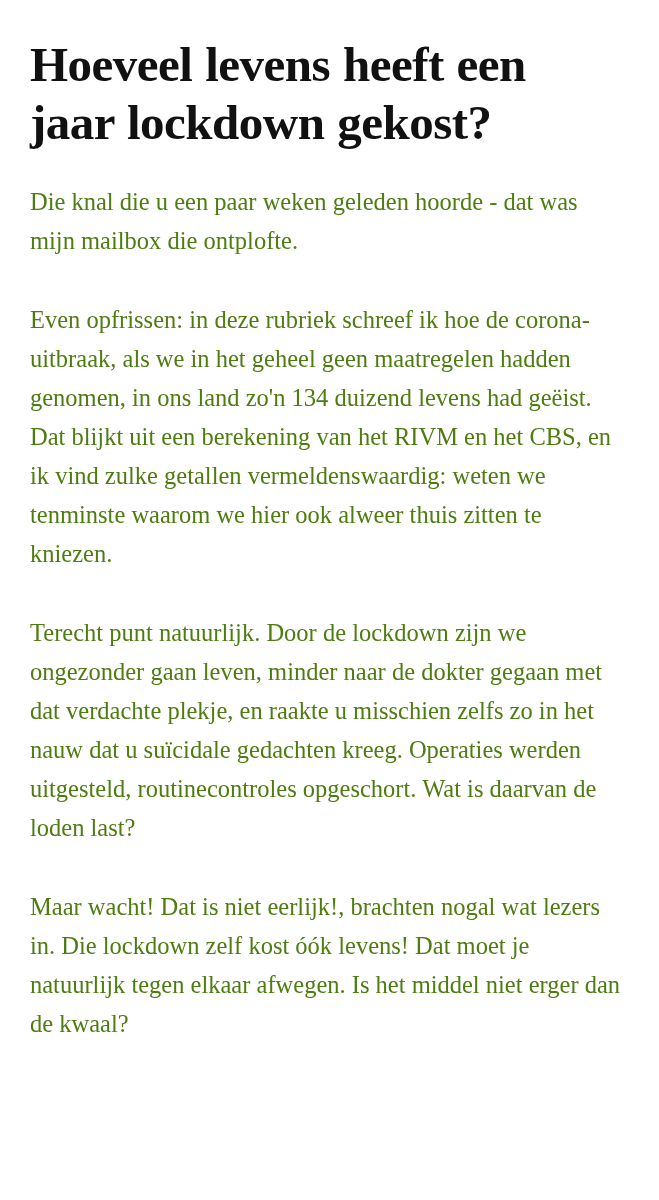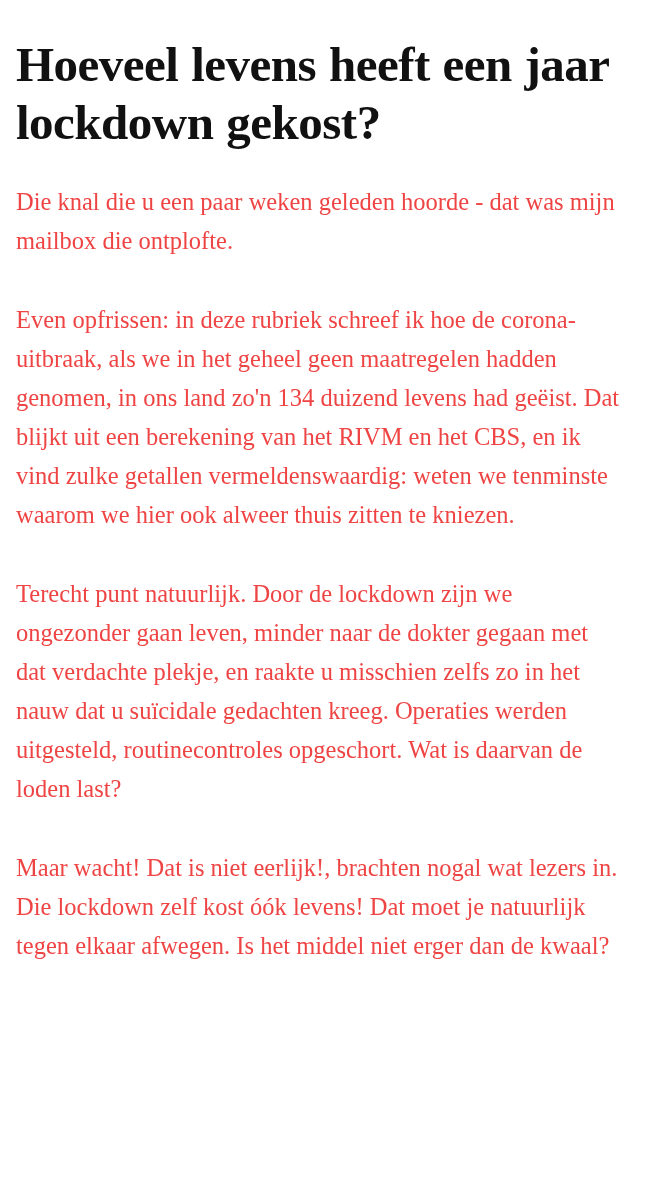--- a/index.html
+++ b/index.html
@@ -10,37 +10,37 @@
   body {
     width: 659px;
     height: 1200px;
     overflow: hidden;
     font-family: "Liberation Serif", "DejaVu Serif", serif;
     color: #1a1a1a;
   }
   .article {
     box-sizing: border-box;
     width: 659px;
-    padding: 36px 38px 0 16px;
+    padding: 36px 38px 0 30px;
   }
   .article-title {
     font-family: "Liberation Serif", "DejaVu Serif", serif;
     font-weight: 700;
     font-size: 49px;
     line-height: 58px;
     letter-spacing: -0.5px;
     color: #111111;
     margin: 0 0 30px 0;
     word-spacing: 1px;
   }
   .article-body p {
     font-family: "Liberation Serif", "DejaVu Serif", serif;
     font-size: 24.5px;
     line-height: 39px;
-    color: #ef4444;
+    color: #4d7c0f;
     margin: 0 0 40px 0;
     text-align: left;
   }
   .article-body p:last-child {
     margin-bottom: 0;
   }
 </style>
 </head>
 <body>
 

